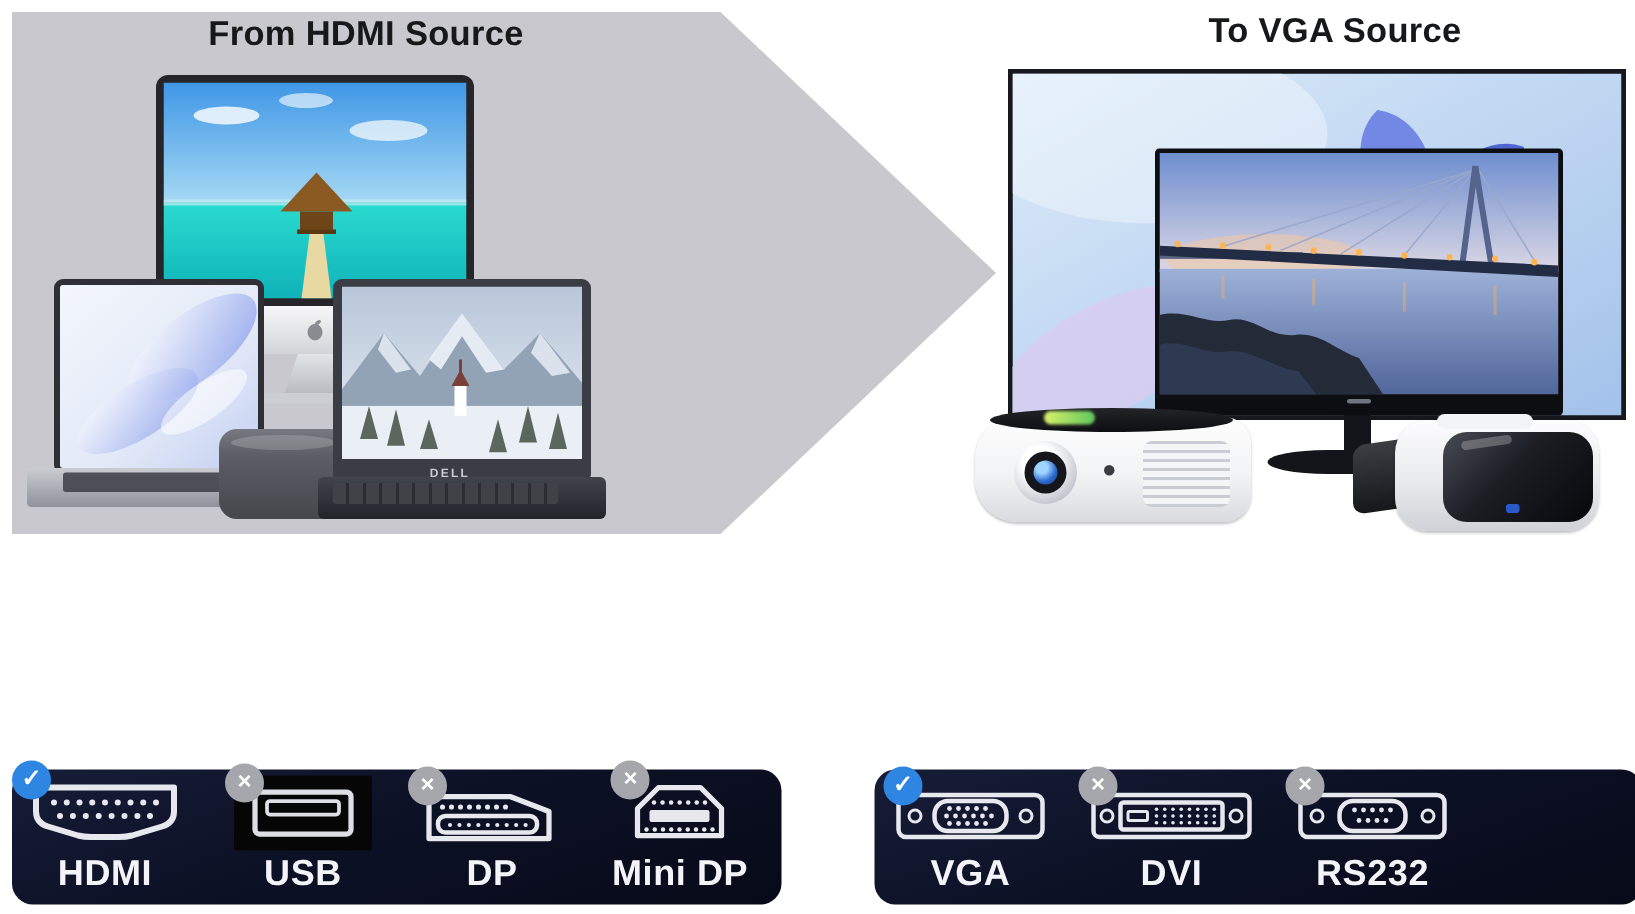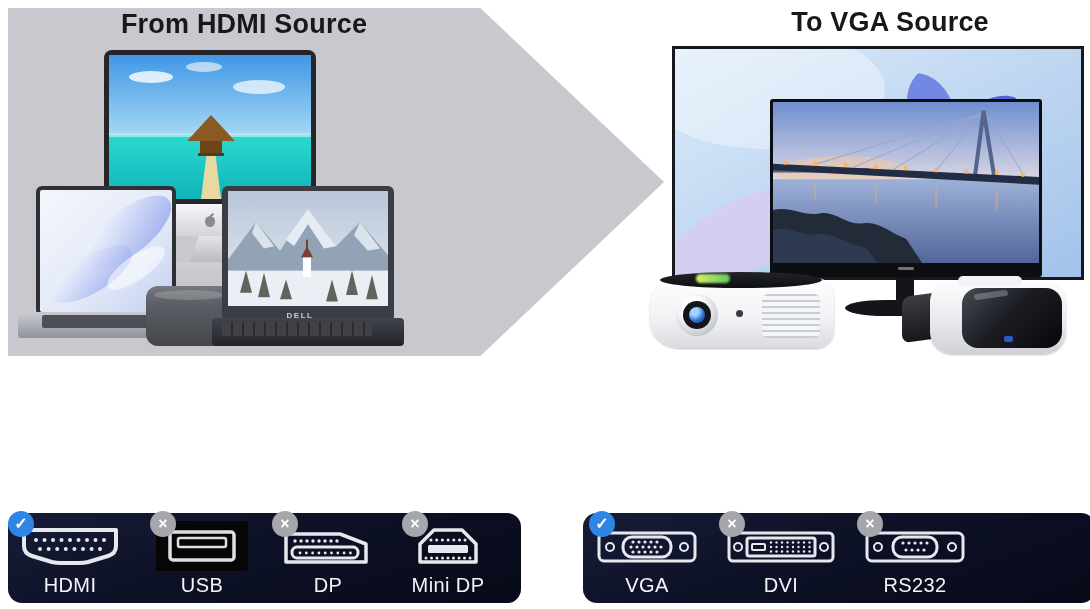--- a/index.html
+++ b/index.html
@@ -1,20 +1,20 @@
 <!DOCTYPE html>
 <html><head>
 <meta charset="utf-8">
 <style>
   html,body{margin:0;padding:0;background:#fff;}
   .stage{position:relative;width:1090px;height:609px;background:#ffffff;overflow:hidden;
          font-family:"Liberation Sans",sans-serif;}
 
   
-  .sec-title{position:absolute;font-weight:bold;font-size:27px;color:#17181a;
+  .sec-title{position:absolute;font-weight:bold;font-size:23px;color:#17181a;
              text-align:center;z-index:10;letter-spacing:.2px;}
   .from-title{left:8px;top:9px;width:472px;}
   .to-title{left:690px;top:7px;width:400px;}
 
   
   .arrow-from{position:absolute;left:8px;top:8px;width:656px;height:348px;background:#c8c8ce;
               clip-path:polygon(0 0,72% 0,100% 50%,72% 100%,0 100%);z-index:0;}
 
   
   .dev{position:absolute;}
@@ -101,21 +101,21 @@
   .bar-outputs{left:583px;width:500px;gap:26px;padding-left:12px;}
   .port{position:relative;display:flex;flex-direction:column;align-items:center;
         justify-content:flex-end;height:78px;}
   .icon-wrap{position:relative;display:flex;align-items:center;justify-content:center;height:54px;}
   .usb-plate{background:#060607;border-radius:2px;padding:3px 8px;}
   .badge{position:absolute;left:-6px;top:-8px;width:26px;height:26px;border-radius:50%;z-index:2;
          display:flex;align-items:center;justify-content:center;color:#fff;font-size:16px;
          font-weight:bold;line-height:1;}
   .badge.ok{background:#2f86e2;}
   .badge.no{background:#a6a7ad;}
-  .plabel{color:#f2f4f8;font-size:20px;font-weight:normal;letter-spacing:.4px;margin-top:2px;}
+  .plabel{color:#f2f4f8;font-size:24px;font-weight:bold;letter-spacing:.4px;margin-top:2px;}
   .pi{display:block;}
   .pi *{vector-effect:non-scaling-stroke;}
 </style>
 </head>
 <body>
 
 <div class="stage">
 
   <div class="arrow-from"></div>
   <div class="sec-title from-title">From HDMI Source</div>

